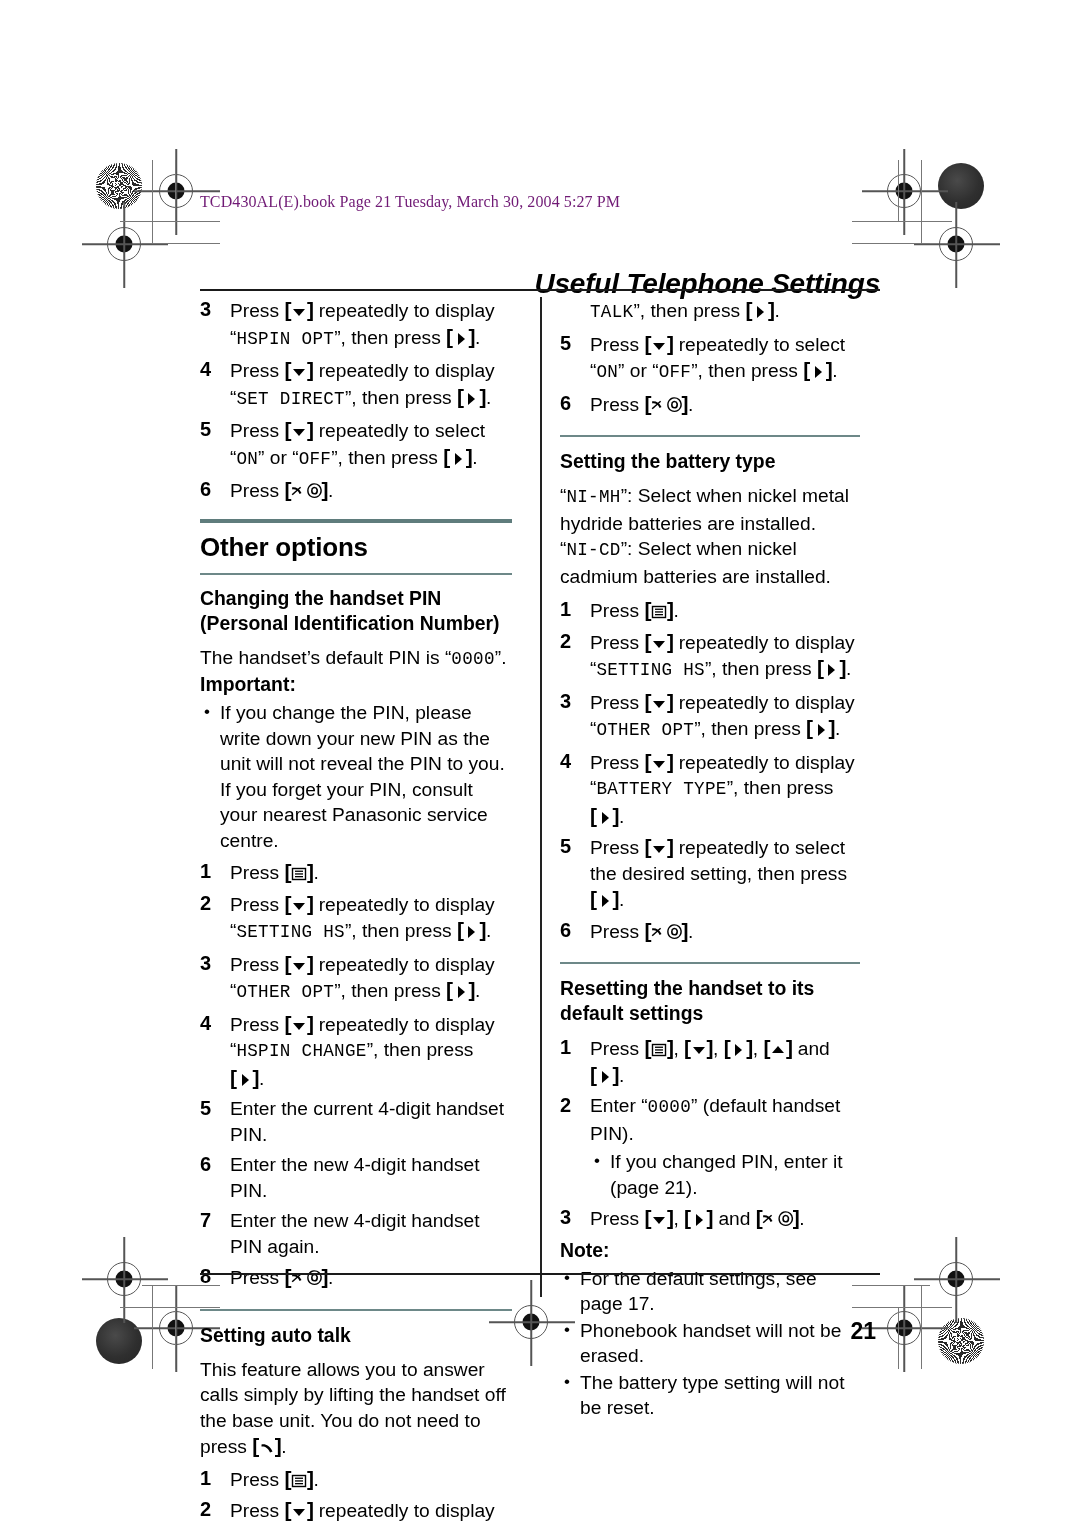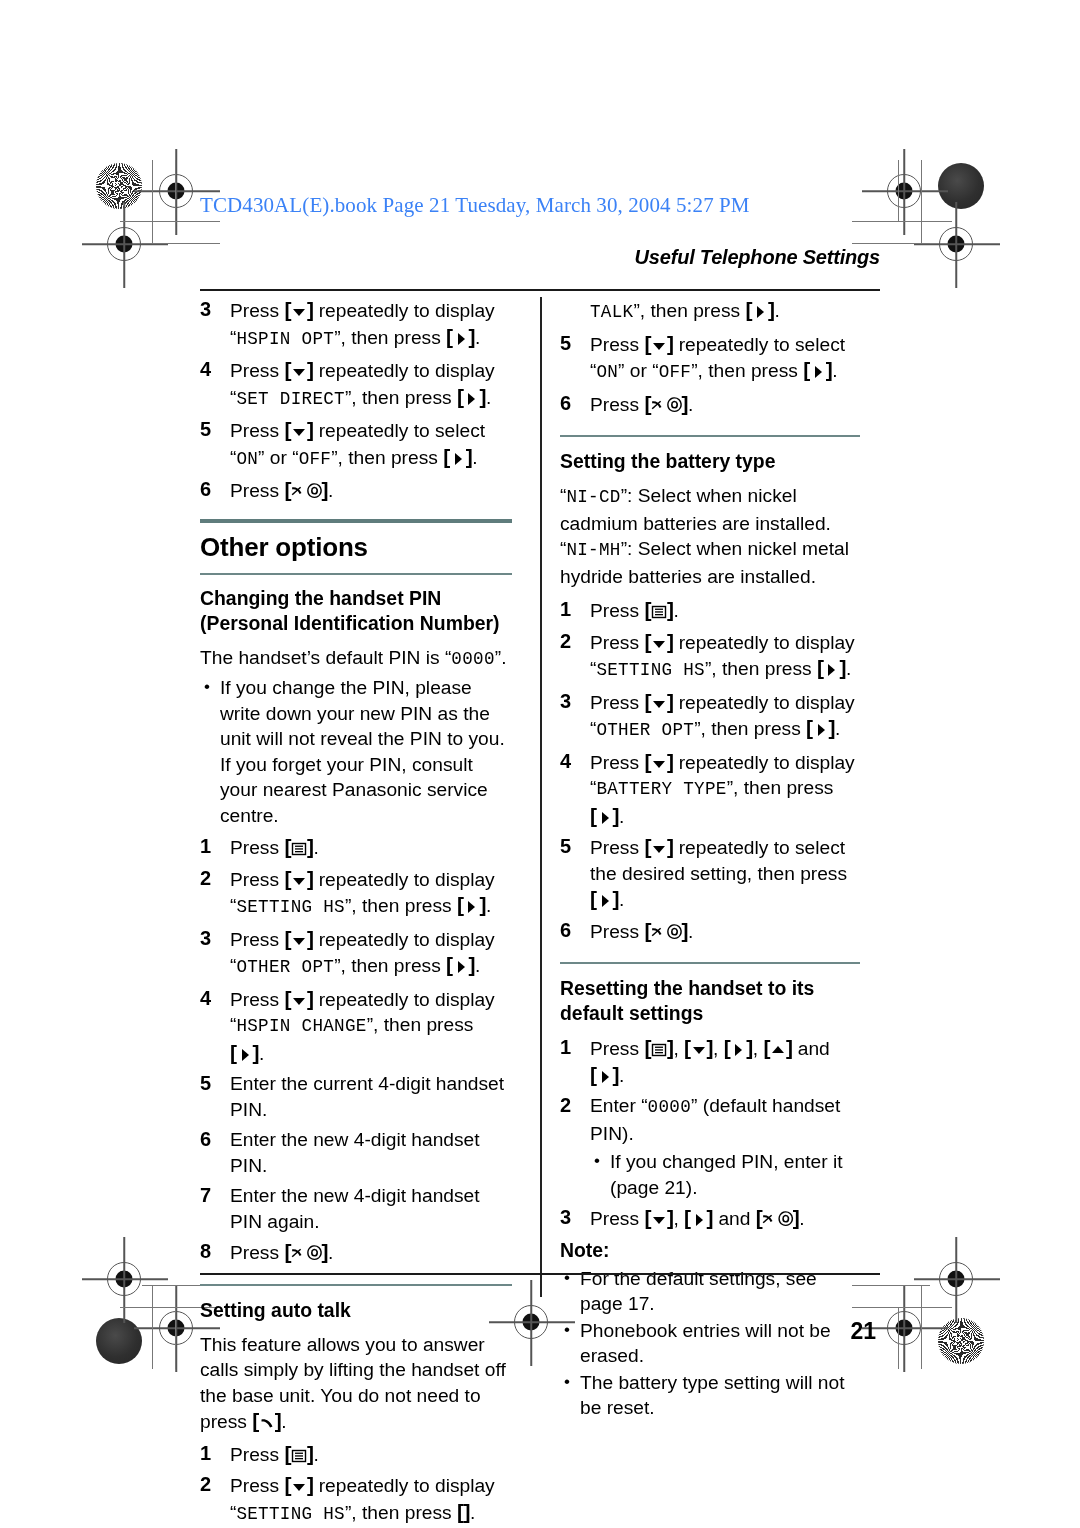--- a/index.html
+++ b/index.html
@@ -62,31 +62,31 @@
     top: 185px;
     width: 680px;
     height: 1115px;
   }
 
   .fileline {
     position: absolute;
     left: 0px;
     top: 8px;
     font-family: "Liberation Serif", serif;
-    font-size: 21px;
+    font-size: 16px;
     letter-spacing: 0.1px;
     white-space: nowrap;
-    color: #3b82f6;
+    color: #701a75;
   }
 
   .runhead {
     position: absolute;
     right: 0px;
-    top: 61px;
-    font-size: 20px;
+    top: 83px;
+    font-size: 28px;
     font-weight: bold;
     font-style: italic;
     letter-spacing: -0.2px;
     white-space: nowrap;
   }
   .headrule {
     position: absolute;
     left: 0; right: 0;
     top: 104px;
     height: 2.4px;
@@ -334,20 +334,21 @@
                 </svg><span class="gl">ⓞ</span><span class="br">]</span></span>.</span></li>
         </ol>
 
       <div class="rule-thick"></div>
       <h2 class="sechead">Other options</h2>
       <div class="rule-thin"></div>
 
       <h3 class="subhead">Changing the handset PIN (Personal Identification Number)</h3>
 
       <p class="para tight">The handset’s default PIN is “<span class="mono">0000</span>”.</p>
+      <p class="inlinehead">Important:</p>
       <ul class="bullets">
           <li>If you change the PIN, please write down your new PIN as the unit will not reveal the PIN to you. If you forget your PIN, consult your nearest Panasonic service centre.</li>
         </ul>
 
       <ol class="steps" style="margin-top:6px;">
           <li><span class="num">1</span><span>Press <span class="key"><span class="br">[</span><svg width="16" height="14" viewBox="0 0 16 14">
                   <rect x="1.5" y="1.5" width="13" height="11" fill="none" stroke="#000" stroke-width="1.4"></rect>
                   <rect x="4" y="3.6" width="8" height="1.3" fill="#000"></rect>
                   <rect x="4" y="6.3" width="8" height="1.3" fill="#000"></rect>
                   <rect x="4" y="9" width="8" height="1.3" fill="#000"></rect>
@@ -408,22 +409,22 @@
                 </svg><span class="br">]</span></span>.</span></li>
           <li><span class="num">6</span><span>Press <span class="key"><span class="br">[</span><svg width="16" height="14" viewBox="0 0 16 14">
                   <path d="M1 2.5 C4.5 1.8 8.5 3.8 10.5 8 L8.6 8.9 C7 5.2 4.2 4 1.3 4.4 Z" fill="#000"></path>
                   <path d="M1.2 9.8 L9.6 2.2" stroke="#000" stroke-width="1.5"></path>
                 </svg><span class="gl">ⓞ</span><span class="br">]</span></span>.</span></li>
         </ol>
 
       <div class="rule-sub"></div>
       <h3 class="subhead">Setting the battery type</h3>
       <div>
+          <p class="para tight">“<span class="mono">NI-MH</span>”: Select when nickel metal hydride batteries are installed.</p>
           <p class="para tight">“<span class="mono">NI-CD</span>”: Select when nickel cadmium batteries are installed.</p>
-          <p class="para tight">“<span class="mono">NI-MH</span>”: Select when nickel metal hydride batteries are installed.</p>
         </div>
       <ol class="steps" style="margin-top:8px;">
           <li><span class="num">1</span><span>Press <span class="key"><span class="br">[</span><svg width="16" height="14" viewBox="0 0 16 14">
                   <rect x="1.5" y="1.5" width="13" height="11" fill="none" stroke="#000" stroke-width="1.4"></rect>
                   <rect x="4" y="3.6" width="8" height="1.3" fill="#000"></rect>
                   <rect x="4" y="6.3" width="8" height="1.3" fill="#000"></rect>
                   <rect x="4" y="9" width="8" height="1.3" fill="#000"></rect>
                 </svg><span class="br">]</span></span>.</span></li>
           <li><span class="num">2</span><span>Press <span class="key"><span class="br">[</span><svg width="16" height="14" viewBox="0 0 16 14">
                   <path d="M2 4 H14 L8 11 Z" fill="#000"></path>
@@ -476,21 +477,21 @@
                 </svg><span class="br">]</span></span>, <span class="key"><span class="br">[</span><svg width="16" height="14" viewBox="0 0 16 14">
                   <path d="M5 1 L12 7 L5 13 Z" fill="#000"></path>
                 </svg><span class="br">]</span></span> and <span class="key"><span class="br">[</span><svg width="16" height="14" viewBox="0 0 16 14">
                   <path d="M1 2.5 C4.5 1.8 8.5 3.8 10.5 8 L8.6 8.9 C7 5.2 4.2 4 1.3 4.4 Z" fill="#000"></path>
                   <path d="M1.2 9.8 L9.6 2.2" stroke="#000" stroke-width="1.5"></path>
                 </svg><span class="gl">ⓞ</span><span class="br">]</span></span>.</span></li>
         </ol>
       <p class="inlinehead">Note:</p>
       <ul class="bullets">
           <li>For the default settings, see page 17.</li>
-          <li>Phonebook entries will not be erased.</li>
+          <li>Phonebook handset will not be erased.</li>
           <li>The battery type setting will not be reset.</li>
         </ul>
 
     </div>
   </div>
 
   <div class="footrule"></div>
   <div class="pagenum">21</div>
 
 </div>

